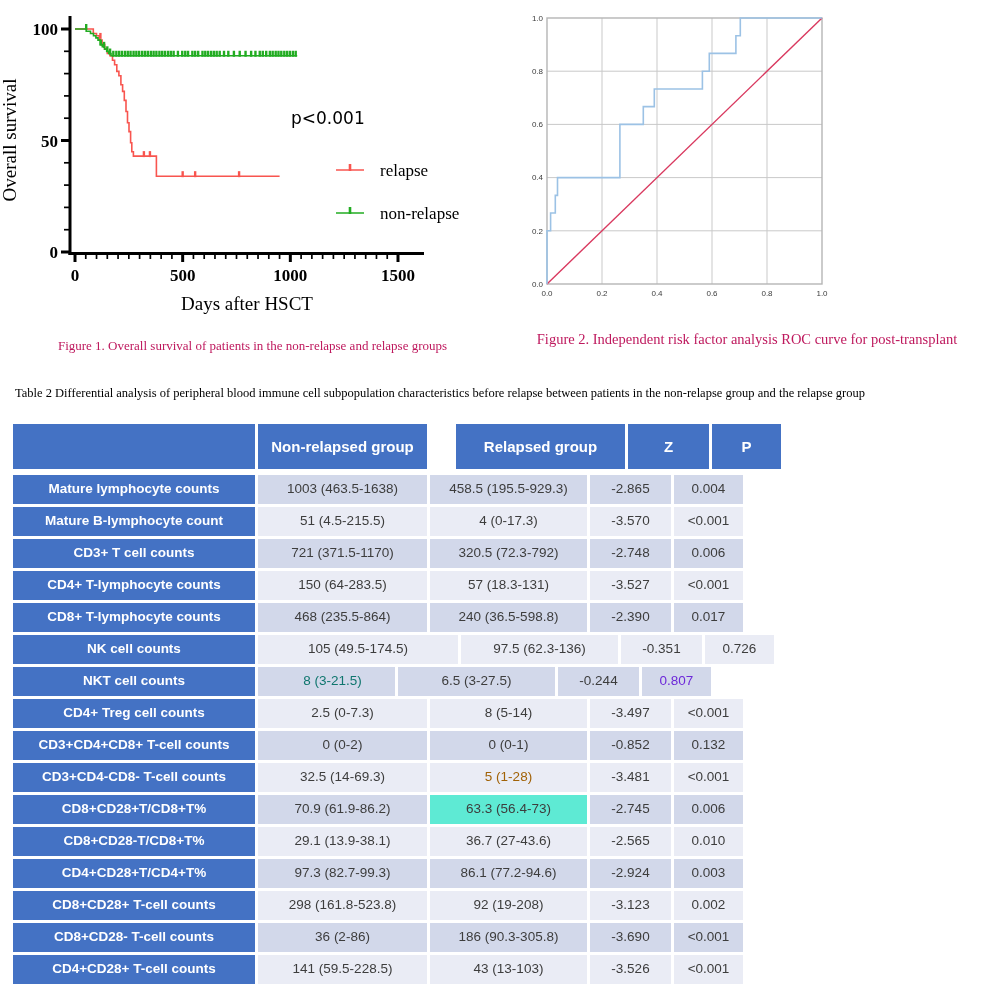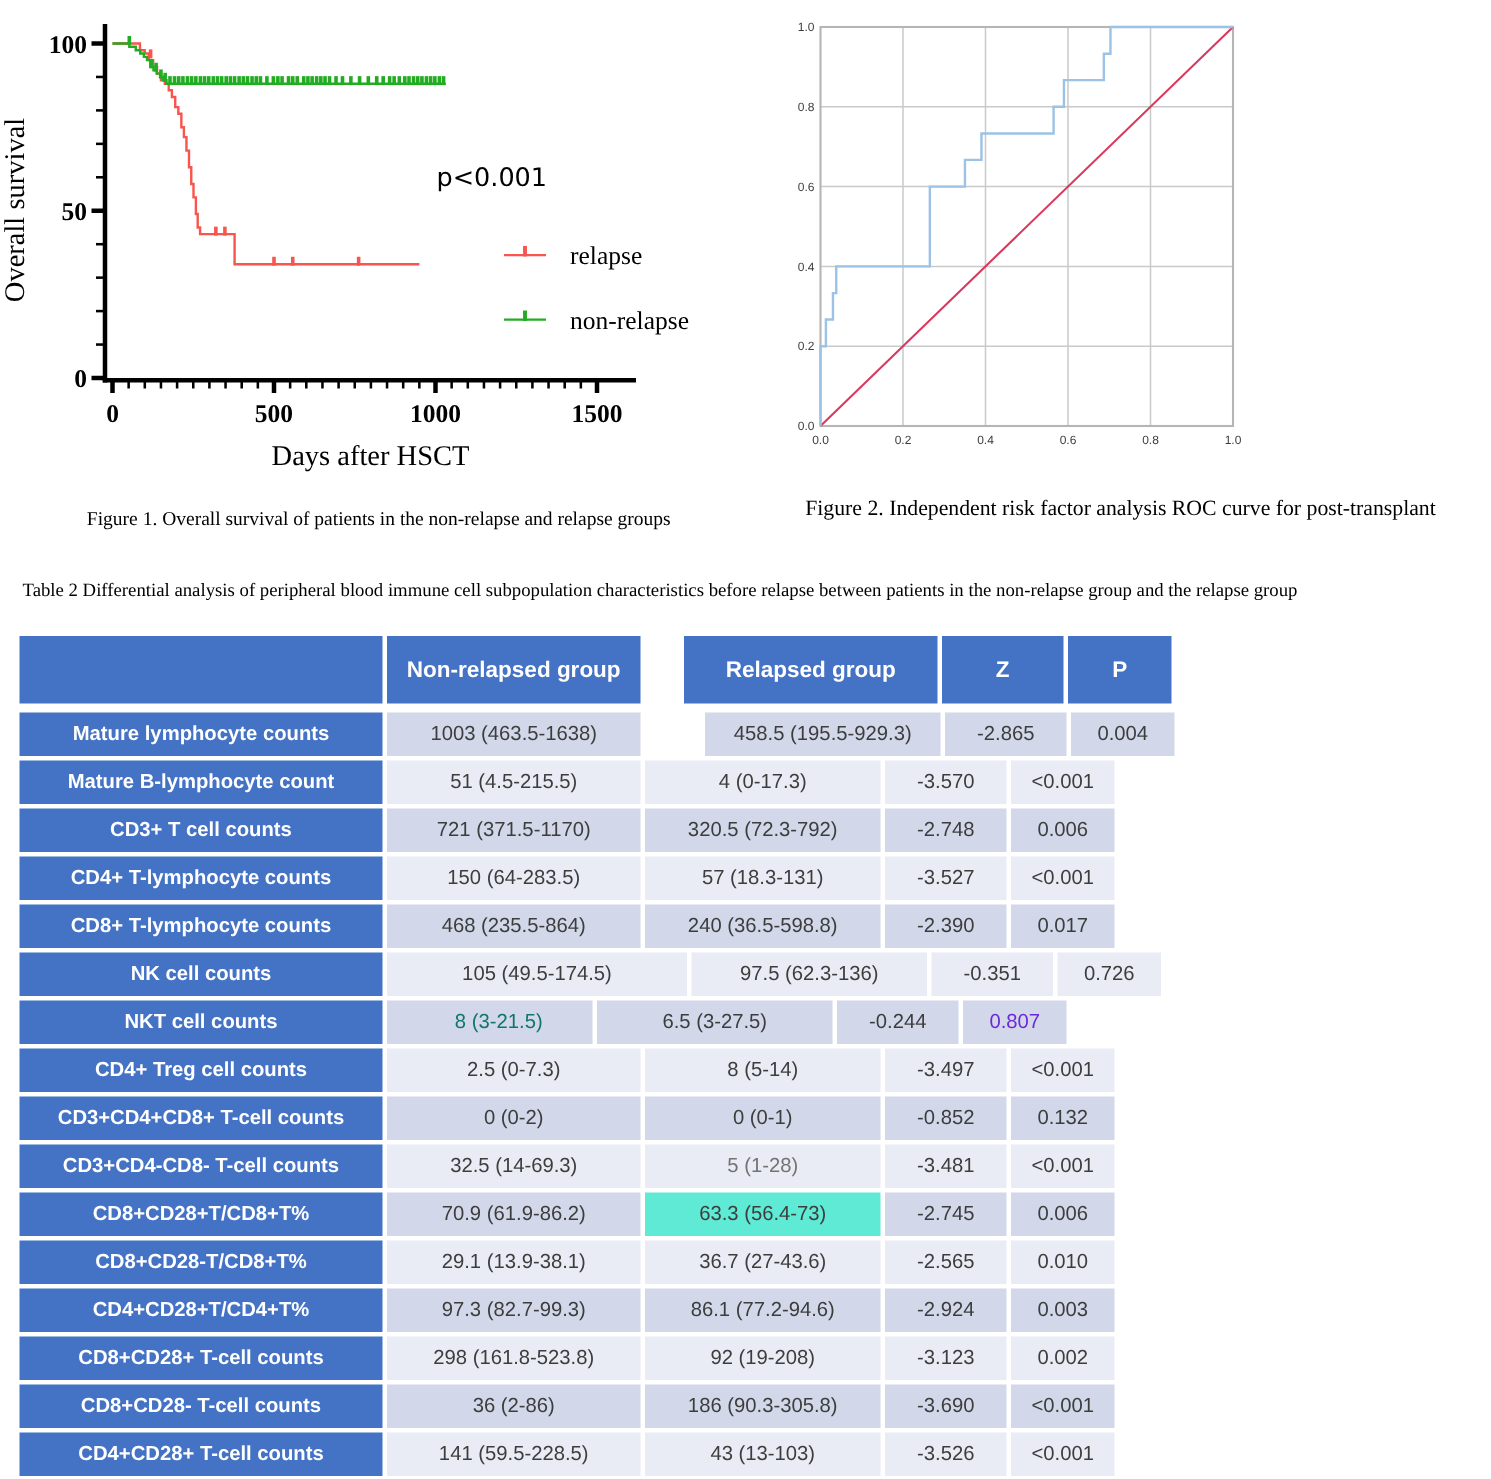--- a/index.html
+++ b/index.html
@@ -1,19 +1,19 @@
 <!DOCTYPE html>
 <html><head>
 <meta charset="utf-8">
 <style>
   html,body{margin:0;padding:0;background:#fff;}
   .page{position:relative;width:994px;height:986px;background:#fff;overflow:hidden;
         font-family:"Liberation Sans",sans-serif;}
   svg text{user-select:none;}
-  .caption{position:absolute;font-family:"Liberation Serif",serif;color:#000000;}
+  .caption{position:absolute;font-family:"Liberation Serif",serif;color:#be185d;}
   #fig1-caption{left:0;top:338px;width:505px;font-size:13px;text-align:center;}
   #fig2-caption{left:500px;top:331px;width:494px;font-size:14.5px;text-align:center;}
   #table-title{position:absolute;left:15px;top:386px;width:975px;
                font-family:"Liberation Serif",serif;font-size:12.5px;color:#000;}
   #immune-table{position:absolute;left:13px;top:424px;}
   .tr{display:flex;gap:3px;margin-bottom:3px;}
   .tr.header{margin-bottom:6px;}
   .cell{display:flex;align-items:center;justify-content:center;box-sizing:border-box;
         text-align:center;line-height:1.05;}
   .hcell{height:45px;color:#fff;font-weight:bold;font-size:15px;}
@@ -205,21 +205,21 @@
       <div class="tr header">
         <div class="cell hcell" style="width: 242px; background: rgb(68, 114, 196);"></div>
         <div class="cell hcell" style="width: 169px; background: rgb(68, 114, 196);">Non-relapsed group</div>
         <div class="cell hcell" style="width: 169px; background: rgb(68, 114, 196); margin-left: 26px;">Relapsed group</div>
         <div class="cell hcell" style="width: 81px; background: rgb(68, 114, 196);">Z</div>
         <div class="cell hcell" style="width: 69px; background: rgb(68, 114, 196);">P</div>
       </div>
       <div class="tr">
         <div class="cell lcell" style="width: 242px; background: rgb(68, 114, 196);">Mature lymphocyte counts</div>
         <div class="cell dcell" style="width: 169px; background: rgb(210, 216, 234); color: rgb(61, 61, 61);">1003 (463.5-1638)</div>
-        <div class="cell dcell" style="width: 157px; background: rgb(210, 216, 234); color: rgb(61, 61, 61); margin-left: 40px;">458.5 (195.5-929.3)</div>
+        <div class="cell dcell" style="width: 157px; background: rgb(210, 216, 234); color: rgb(61, 61, 61);">458.5 (195.5-929.3)</div>
         <div class="cell dcell" style="width: 81px; background: rgb(210, 216, 234); color: rgb(61, 61, 61);">-2.865</div>
         <div class="cell dcell" style="width: 69px; background: rgb(210, 216, 234); color: rgb(61, 61, 61);">0.004</div>
       </div>
       <div class="tr">
         <div class="cell lcell" style="width: 242px; background: rgb(68, 114, 196);">Mature B-lymphocyte count</div>
         <div class="cell dcell" style="width: 169px; background: rgb(234, 236, 245); color: rgb(61, 61, 61);">51 (4.5-215.5)</div>
         <div class="cell dcell" style="width: 157px; background: rgb(234, 236, 245); color: rgb(61, 61, 61);">4 (0-17.3)</div>
         <div class="cell dcell" style="width: 81px; background: rgb(234, 236, 245); color: rgb(61, 61, 61);">-3.570</div>
         <div class="cell dcell" style="width: 69px; background: rgb(234, 236, 245); color: rgb(61, 61, 61);">&lt;0.001</div>
       </div>
@@ -268,21 +268,21 @@
       <div class="tr">
         <div class="cell lcell" style="width: 242px; background: rgb(68, 114, 196);">CD3+CD4+CD8+ T-cell counts</div>
         <div class="cell dcell" style="width: 169px; background: rgb(210, 216, 234); color: rgb(61, 61, 61);">0 (0-2)</div>
         <div class="cell dcell" style="width: 157px; background: rgb(210, 216, 234); color: rgb(61, 61, 61);">0 (0-1)</div>
         <div class="cell dcell" style="width: 81px; background: rgb(210, 216, 234); color: rgb(61, 61, 61);">-0.852</div>
         <div class="cell dcell" style="width: 69px; background: rgb(210, 216, 234); color: rgb(61, 61, 61);">0.132</div>
       </div>
       <div class="tr">
         <div class="cell lcell" style="width: 242px; background: rgb(68, 114, 196);">CD3+CD4-CD8- T-cell counts</div>
         <div class="cell dcell" style="width: 169px; background: rgb(234, 236, 245); color: rgb(61, 61, 61);">32.5 (14-69.3)</div>
-        <div class="cell dcell" style="width: 157px; background: rgb(234, 236, 245); color: #737373;">5 (1-28)</div>
+        <div class="cell dcell" style="width: 157px; background: rgb(234, 236, 245); color: #a16207;">5 (1-28)</div>
         <div class="cell dcell" style="width: 81px; background: rgb(234, 236, 245); color: rgb(61, 61, 61);">-3.481</div>
         <div class="cell dcell" style="width: 69px; background: rgb(234, 236, 245); color: rgb(61, 61, 61);">&lt;0.001</div>
       </div>
       <div class="tr">
         <div class="cell lcell" style="width: 242px; background: rgb(68, 114, 196);">CD8+CD28+T/CD8+T%</div>
         <div class="cell dcell" style="width: 169px; background: rgb(210, 216, 234); color: rgb(61, 61, 61);">70.9 (61.9-86.2)</div>
         <div class="cell dcell" style="width: 157px; background: #5eead4; color: rgb(61, 61, 61);">63.3 (56.4-73)</div>
         <div class="cell dcell" style="width: 81px; background: rgb(210, 216, 234); color: rgb(61, 61, 61);">-2.745</div>
         <div class="cell dcell" style="width: 69px; background: rgb(210, 216, 234); color: rgb(61, 61, 61);">0.006</div>
       </div>

